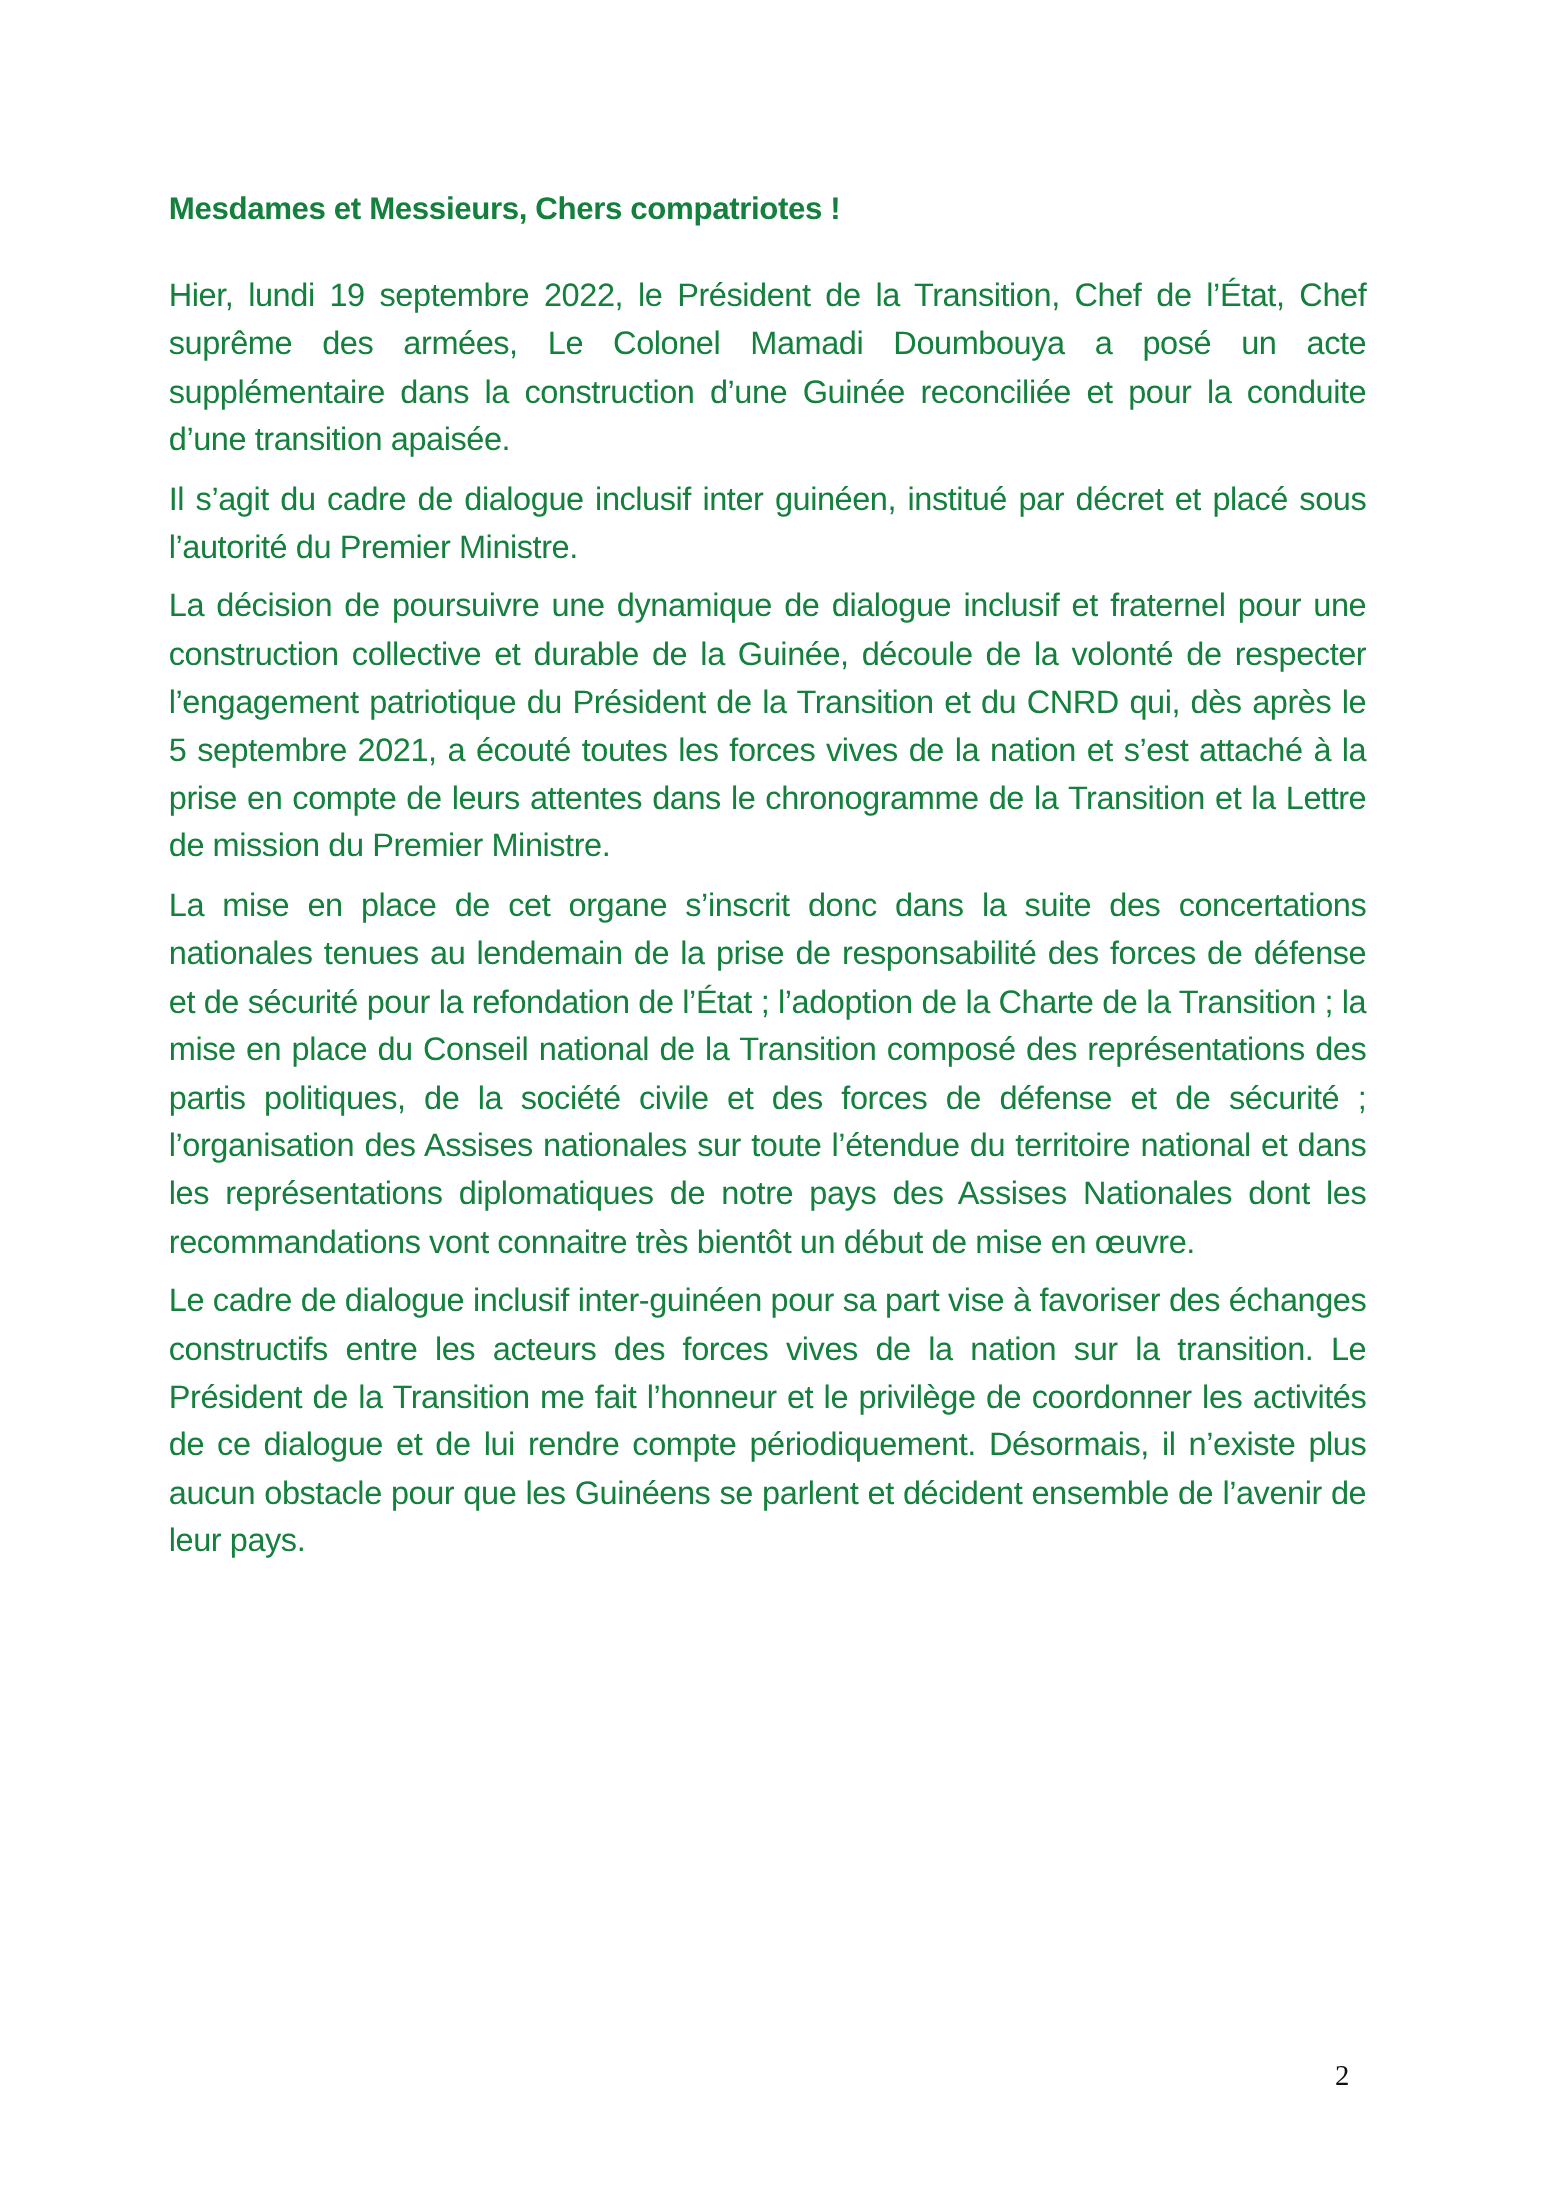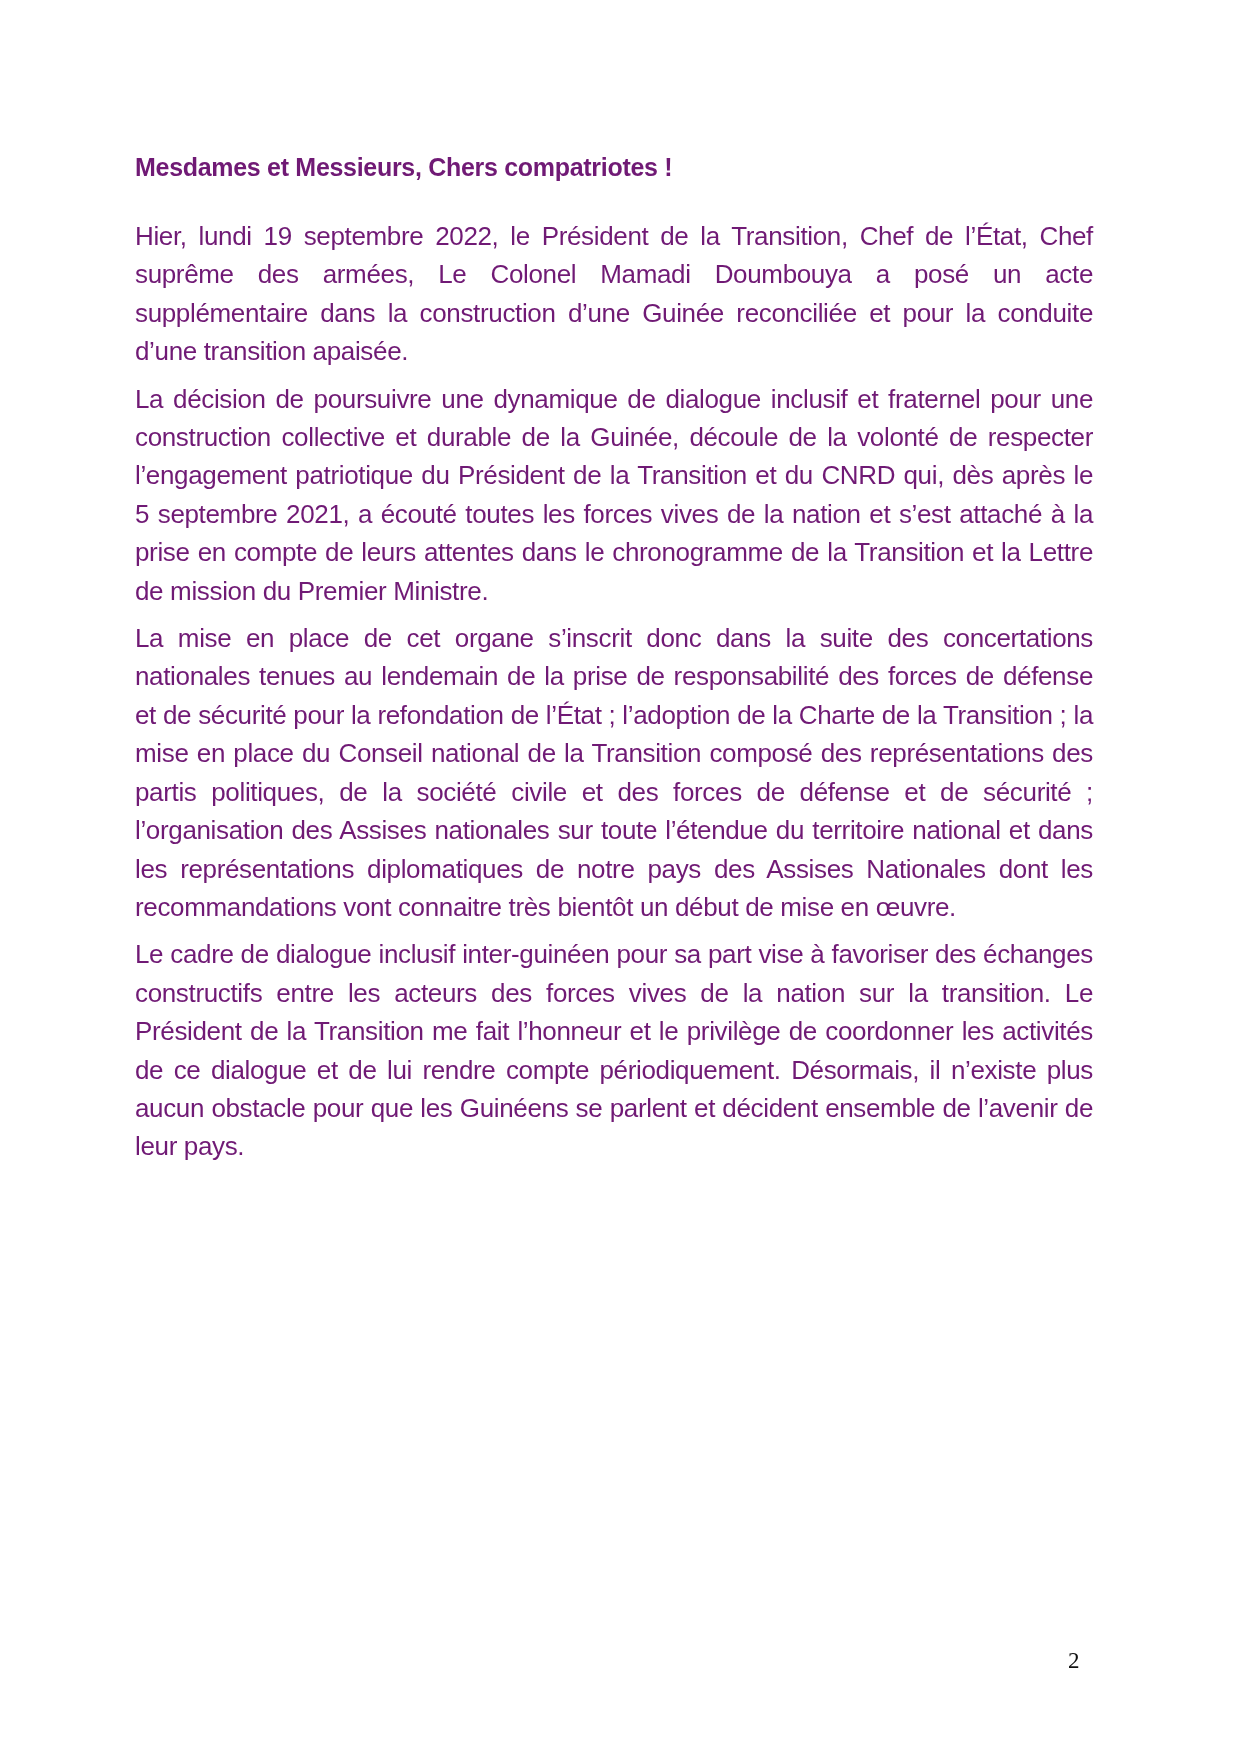--- a/index.html
+++ b/index.html
@@ -18,21 +18,21 @@
     left: 0; top: 0;
     width: 1241px;
     height: 1754px;
     background: #ffffff;
   }
   .content {
     position: absolute;
     left: 135px;
     top: 151px;
     width: 973px;
-    color: #701a75;
+    color: #15803d;
     font-family: "Liberation Sans", "DejaVu Sans", sans-serif;
   }
   .heading {
     font-weight: bold;
     font-size: 25px;
     line-height: 32px;
     margin: 0 0 34px 0;
     letter-spacing: -0.3px;
   }
   .para {
@@ -53,18 +53,19 @@
     color: #111111;
   }
 </style>
 </head>
 <body>
 
 <div class="page">
   <div class="content">
     <p class="heading">Mesdames et Messieurs, Chers compatriotes !</p>
     <p class="para">Hier, lundi 19 septembre 2022, le Président de la Transition, Chef de l’État, Chef suprême des armées, Le Colonel Mamadi Doumbouya a posé un acte supplémentaire dans la construction d’une Guinée reconciliée et pour la conduite d’une transition apaisée.</p>
+    <p class="para">Il s’agit du cadre de dialogue inclusif inter guinéen, institué par décret et placé sous l’autorité du Premier Ministre.</p>
     <p class="para">La décision de poursuivre une dynamique de dialogue inclusif et fraternel pour une construction collective et durable de la Guinée, découle de la volonté de respecter l’engagement patriotique du Président de la Transition et du CNRD qui, dès après le 5 septembre 2021, a écouté toutes les forces vives de la nation et s’est attaché à la prise en compte de leurs attentes dans le chronogramme de la Transition et la Lettre de mission du Premier Ministre.</p>
     <p class="para">La mise en place de cet organe s’inscrit donc dans la suite des concertations nationales tenues au lendemain de la prise de responsabilité des forces de défense et de sécurité pour la refondation de l’État ; l’adoption de la Charte de la Transition ; la mise en place du Conseil national de la Transition composé des représentations des partis politiques, de la société civile et des forces de défense et de sécurité ; l’organisation des Assises nationales sur toute l’étendue du territoire national et dans les représentations diplomatiques de notre pays des Assises Nationales dont les recommandations vont connaitre très bientôt un début de mise en œuvre.</p>
     <p class="para">Le cadre de dialogue inclusif inter-guinéen pour sa part vise à favoriser des échanges constructifs entre les acteurs des forces vives de la nation sur la transition. Le Président de la Transition me fait l’honneur et le privilège de coordonner les activités de ce dialogue et de lui rendre compte périodiquement. Désormais, il n’existe plus aucun obstacle pour que les Guinéens se parlent et décident ensemble de l’avenir de leur pays.</p>
   </div>
   <div class="page-number">2</div>
 </div>
 
 </body></html>

